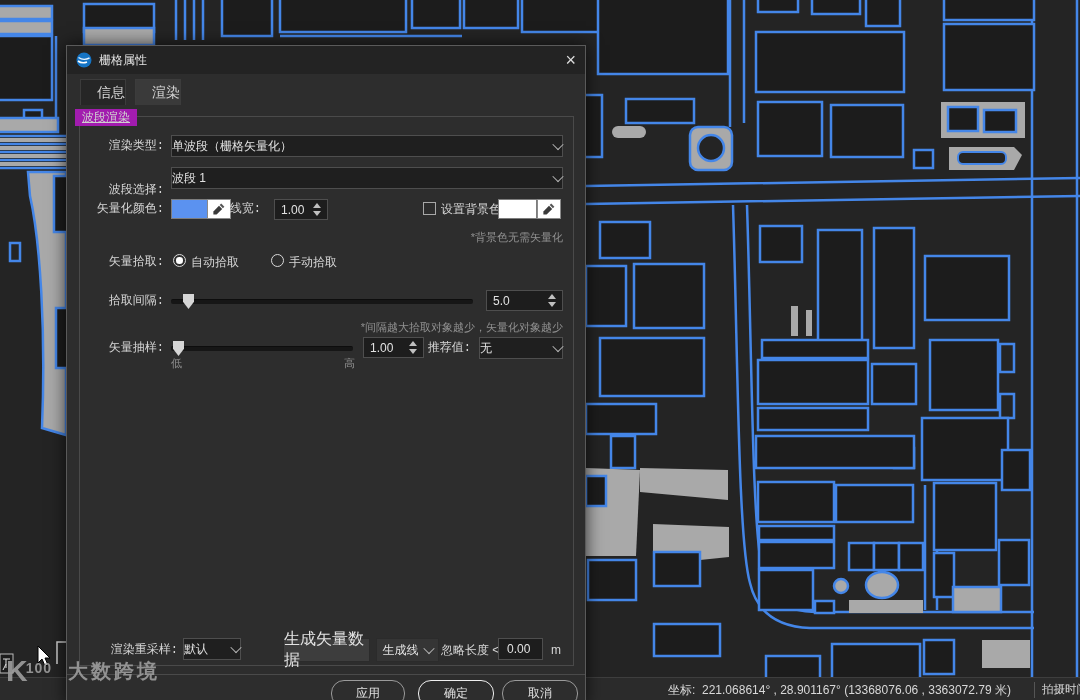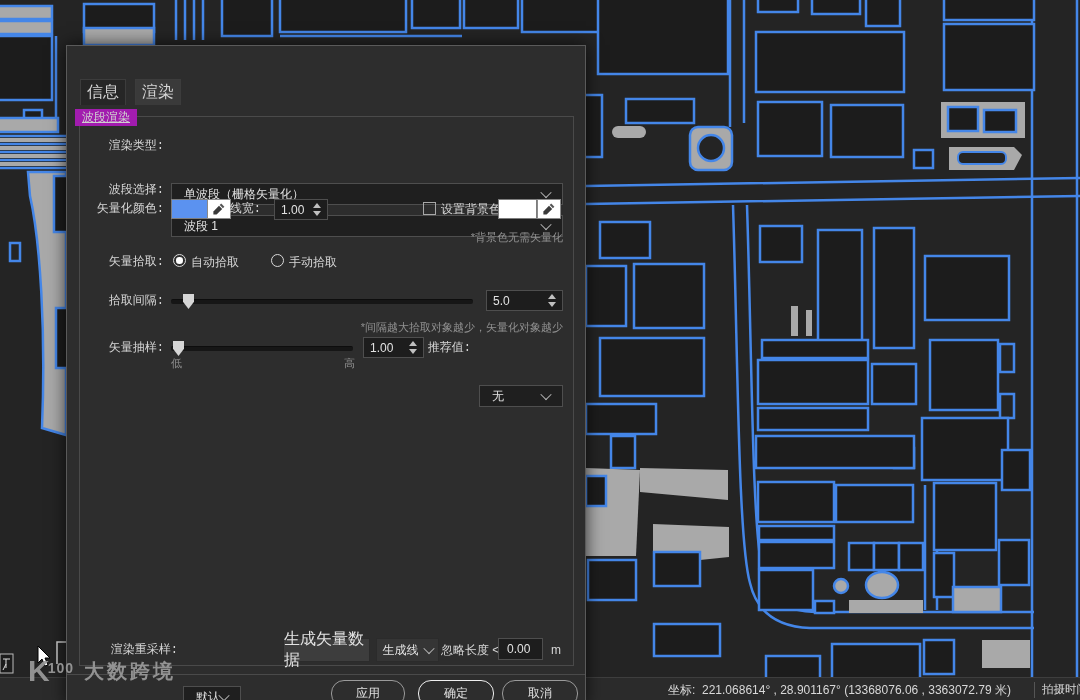--- a/index.html
+++ b/index.html
@@ -6,30 +6,30 @@
   .stage{position:relative;width:1080px;height:700px;overflow:hidden;
          font-family:"Liberation Sans","DejaVu Sans",sans-serif;background:#242424;}
   .abs{position:absolute;}
   
   .dialog{position:absolute;left:66px;top:45px;width:520px;height:660px;background:#2d2d2d;
           border:1px solid #5a5a5a;box-shadow:0 0 16px rgba(0,0,0,.7);z-index:5;box-sizing:border-box;}
   .titlebar{position:absolute;left:0;top:0;right:0;height:28px;background:#232323;display:flex;
             align-items:center;padding:0 9px;gap:7px;box-sizing:border-box;}
   .title{color:#e3e3e3;font-size:12px;}
   .close{margin-left:auto;color:#dcdcdc;font-size:18px;line-height:1;cursor:default;}
-  .tab{position:absolute;top:33px;height:26px;display:flex;align-items:center;justify-content:center;
-       color:#d5d5d5;font-size:16px;background:#262626;border:1px solid #3c3c3c;border-bottom:none;box-sizing:border-box;}
+  .tab{position:absolute;top:33px;height:26px;display:flex;align-items:center;justify-content:flex-end;
+       color:#d5d5d5;font-size:14px;background:#262626;border:1px solid #3c3c3c;border-bottom:none;box-sizing:border-box;}
   .tab.active{background:#3a3a3a;}
   .group{position:absolute;left:12px;top:70px;width:495px;height:550px;border:1px solid #4a4a4a;box-sizing:border-box;}
   .legend{position:absolute;left:8px;top:63px;background:#a21caf;padding:0 7px;color:#cfcfcf;font-size:12px;z-index:2;text-decoration:underline;}
   .lab{position:absolute;color:#d6d6d6;font-size:12px;line-height:20px;white-space:nowrap;}
   .r{text-align:right;font-family:Liberation Mono, monospace;}
   .hint{position:absolute;color:#909090;font-size:11px;text-align:right;white-space:nowrap;}
   .dd{position:absolute;height:22px;background:#1f1f1f;border:1px solid #4e4e4e;display:flex;align-items:center;
-      color:#e2e2e2;font-size:12px;padding:0 12px;box-sizing:border-box;margin-top:48px;}
+      color:#e2e2e2;font-size:12px;padding:0 0;box-sizing:border-box;}
   .chev{width:7px;height:7px;border-right:1.6px solid #b5b5b5;border-bottom:1.6px solid #b5b5b5;
         transform:rotate(45deg) translate(-1px,-1px);flex:none;}
   .dd .chev{margin-left:auto;}
   .spinbox{position:absolute;height:21px;background:#1d1d1d;border:1px solid #4e4e4e;display:flex;align-items:center;
            color:#e2e2e2;font-size:12px;padding:0 6px;box-sizing:border-box;}
   .arrows{margin-left:auto;display:flex;flex-direction:column;gap:3px;}
   .tri-up{width:0;height:0;border-left:4px solid transparent;border-right:4px solid transparent;border-bottom:5px solid #c0c0c0;}
   .tri-dn{width:0;height:0;border-left:4px solid transparent;border-right:4px solid transparent;border-top:5px solid #c0c0c0;}
   .slider{position:absolute;height:4px;background:#161616;border-radius:2px;border-top:1px solid #0d0d0d;}
   .thumb{position:absolute;top:-6px;width:11px;height:15px;background:#d6d6d6;
@@ -50,21 +50,21 @@
   .pill{position:absolute;height:27px;background:transparent;border:1px solid #9a9a9a;border-radius:13px;
         color:#e0e0e0;font-size:12px;display:flex;align-items:center;justify-content:center;box-sizing:border-box;}
   .pill.primary{border-color:#efefef;}
   
   .statusbar{position:absolute;left:0;bottom:0;width:1080px;height:22px;background:#2b2b2b;border-top:1px solid #3e3e3e;
              color:#d8d8d8;font-size:12px;z-index:1;}
   .statusbar span{position:absolute;top:4px;white-space:nowrap;}
   .sbdiv{position:absolute;left:1034px;top:3px;width:1px;height:16px;background:#555;}
   
   .watermark{position:absolute;left:6px;top:656px;z-index:9;color:#9b9b9b;display:flex;align-items:center;
-             gap:10px;opacity:.92;margin-left:22px;}
+             gap:16px;opacity:.92;}
   .wm-k{font-size:30px;font-weight:bold;line-height:1;letter-spacing:-2px;}
   .wm-sup{font-size:14px;font-weight:bold;position:relative;top:-8px;letter-spacing:1px;}
   .wm-text{font-size:20px;font-weight:bold;letter-spacing:3px;}
 </style>
 </head>
 <body>
 
 <div class="stage">
 
   <svg class="abs" style="left:0;top:0" width="1080" height="700" viewBox="0 0 1080 700">
@@ -191,20 +191,29 @@
   </svg>
 
   <div class="statusbar">
     <span style="left:668px">坐标:</span>
     <span style="left:702px">221.068614° , 28.901167°   (13368076.06 , 3363072.79 米)</span>
     <span class="sbdiv"></span>
     <span style="left:1042px;font-size:11.5px">拍摄时间</span>
   </div>
 
   <div class="dialog">
+    <div class="titlebar">
+      <svg width="16" height="16" viewBox="0 0 16 16">
+        <circle cx="8" cy="8" r="7.5" fill="#1574c4"></circle>
+        <path d="M2 9 q4 3 9 1" stroke="#ffffff" fill="none" stroke-width="1.6"></path>
+        <path d="M2.5 5.5 q5 3.5 11 .5" stroke="#e8f4ff" fill="none" stroke-width="1.4"></path>
+      </svg>
+      <span class="title">栅格属性</span>
+      <span class="close">×</span>
+    </div>
 
     <div class="tab" style="left:13px;width:46px">
       <span>信息</span>
     </div>
     <div class="tab active" style="left:68px;width:46px">
       <span>渲染</span>
     </div>
 
     <div class="group"></div>
     <div class="legend">波段渲染</div>

